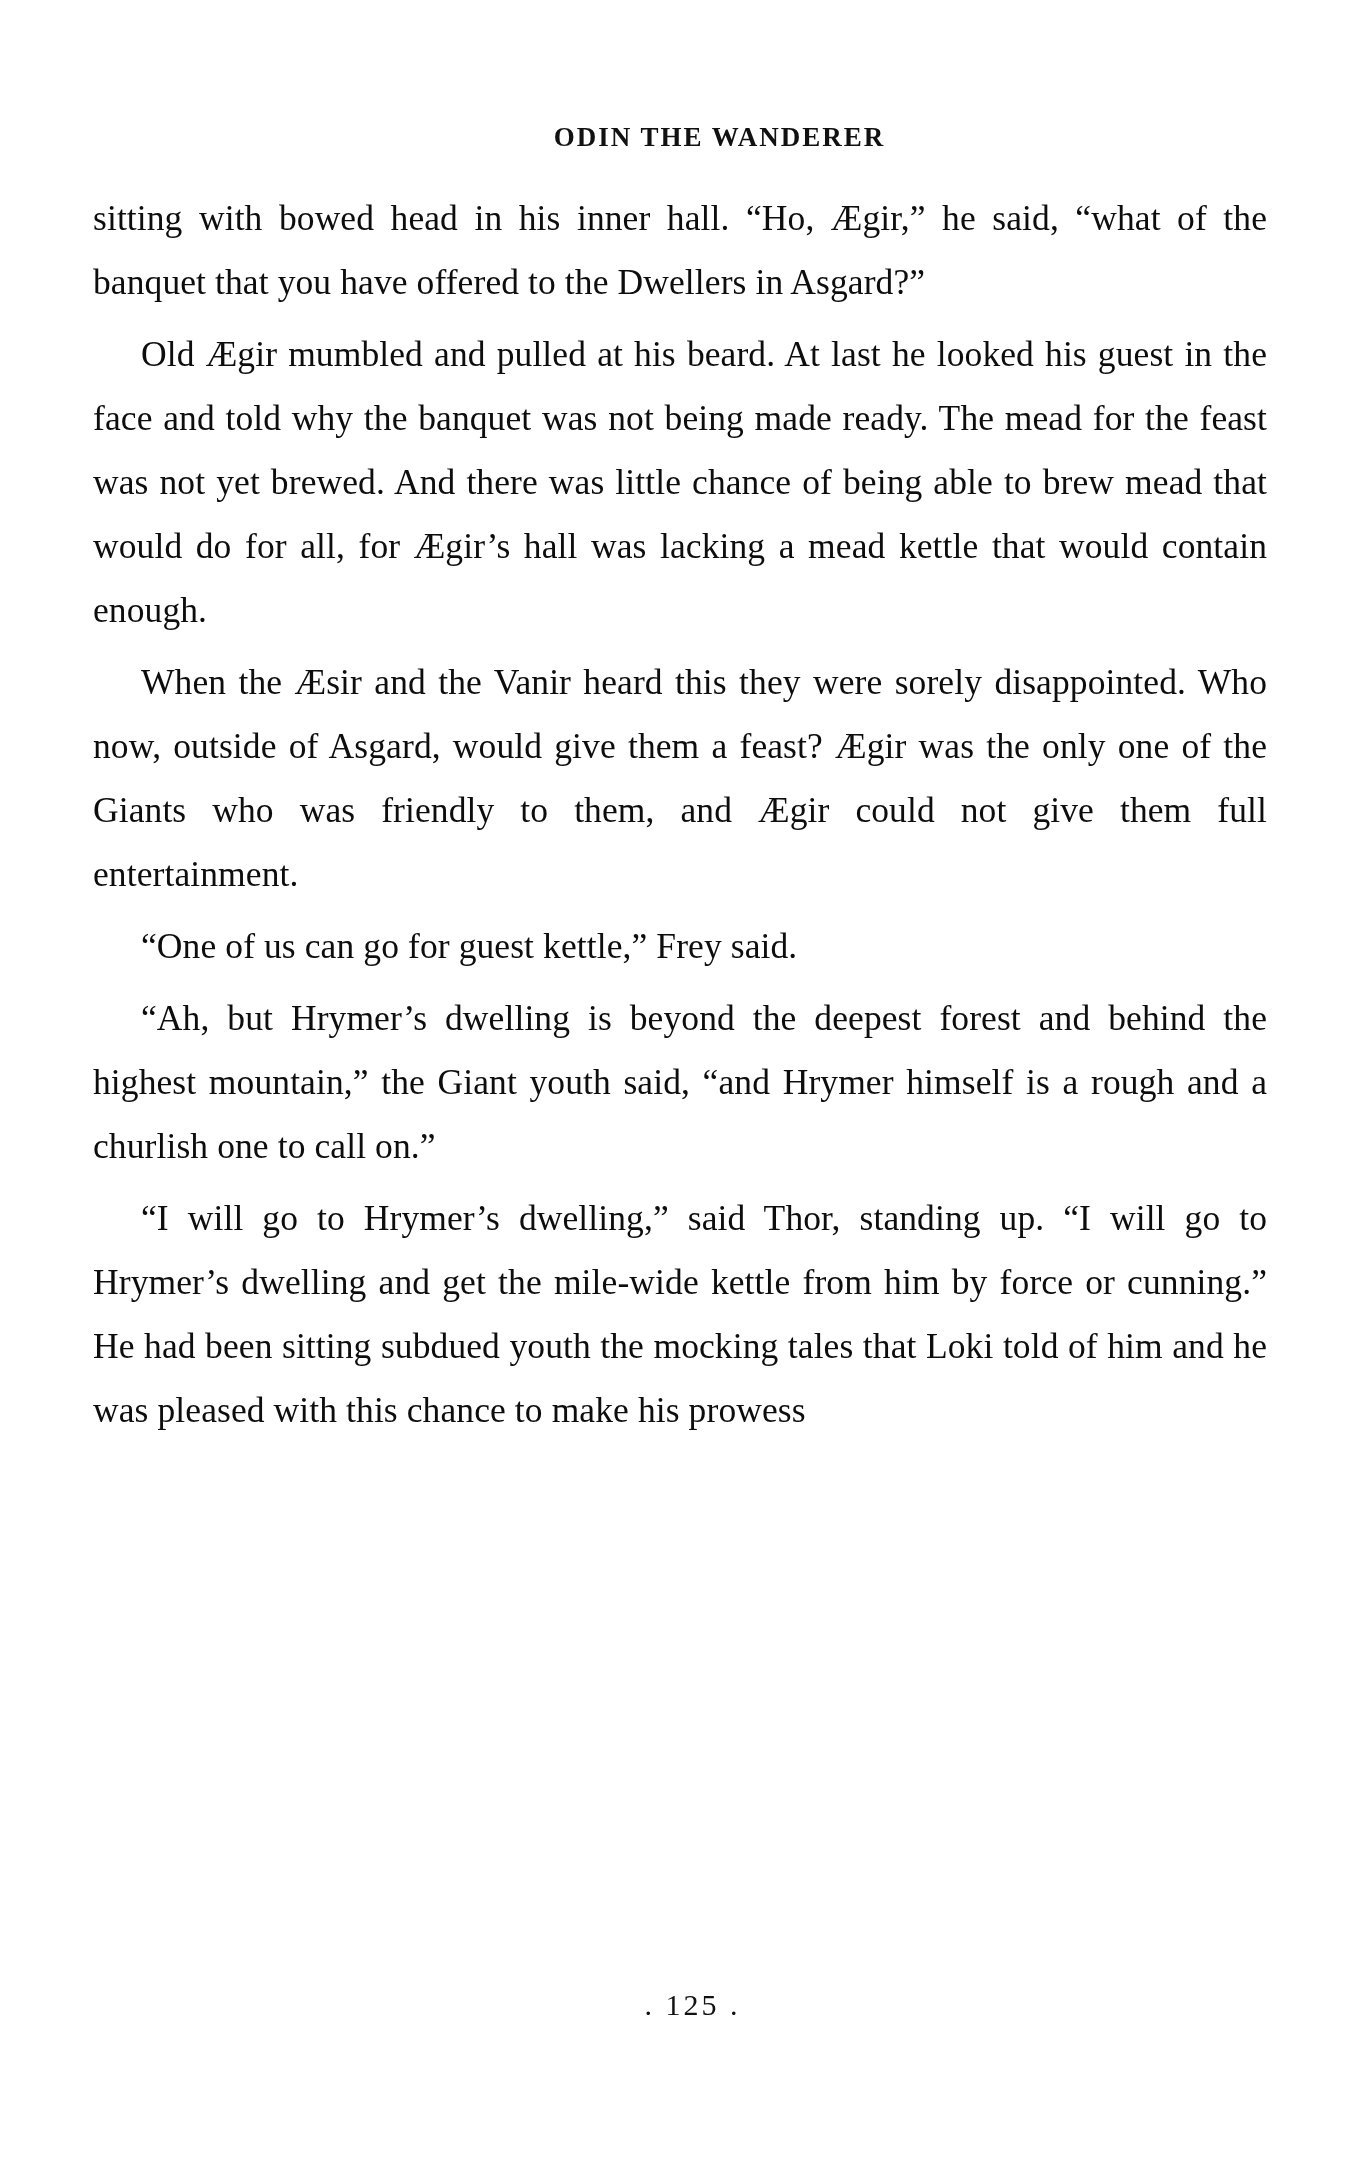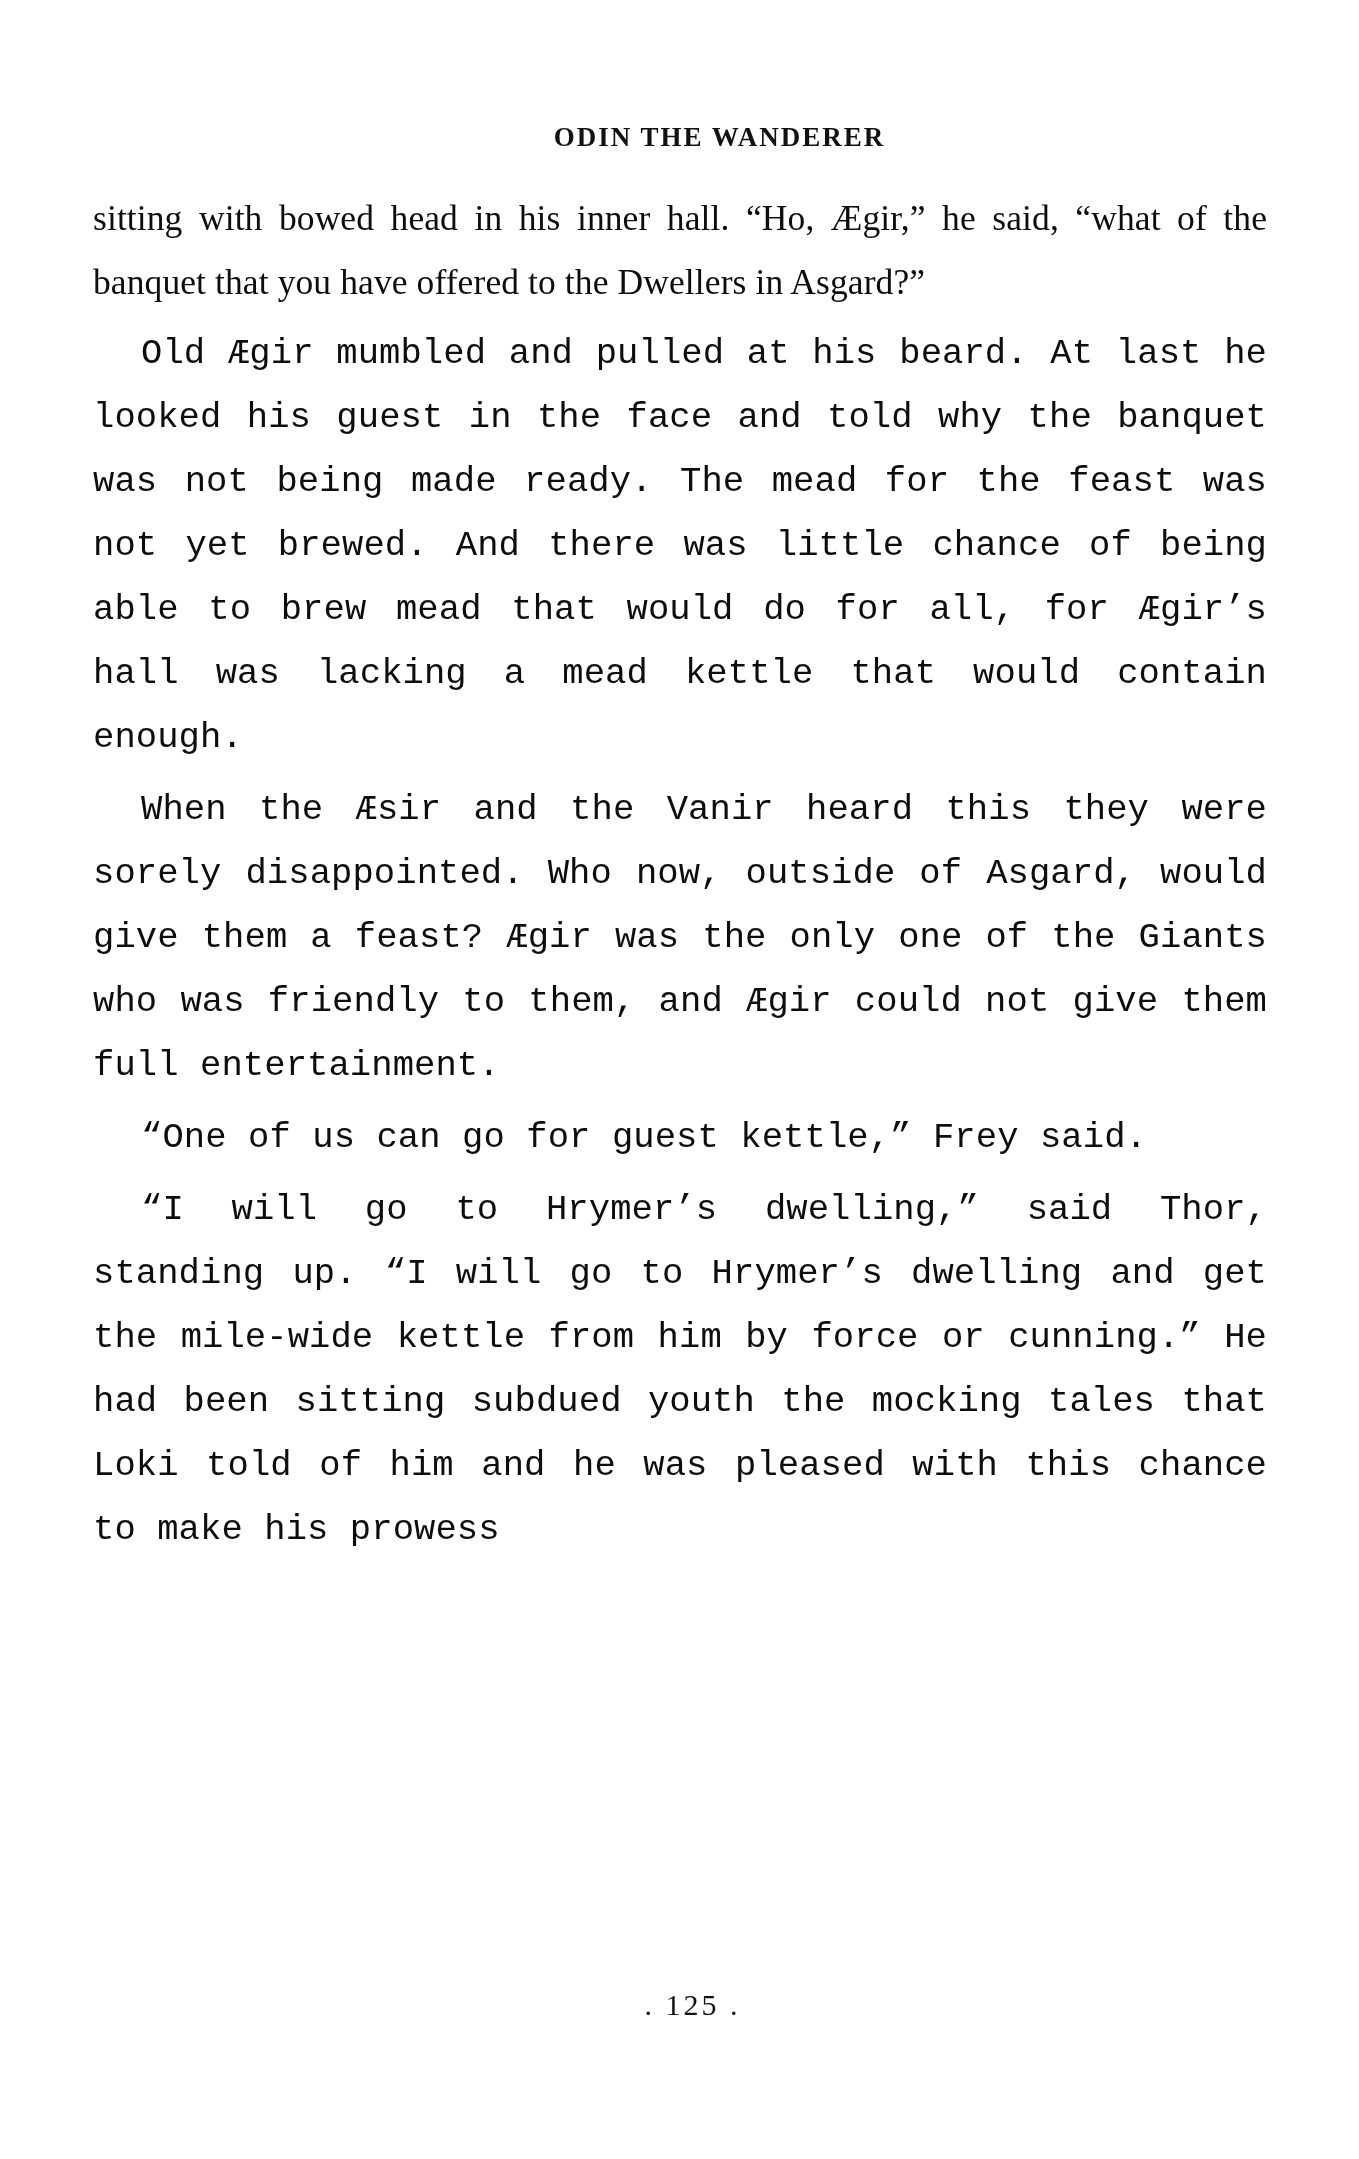--- a/index.html
+++ b/index.html
@@ -44,21 +44,20 @@
     margin: 8px;
     font-size: 35.5px;
     line-height: 64px;
     text-align: justify;
     text-justify: inter-word;
     letter-spacing: 0.1px;
     color: #0d0d0d;
   }
   p.para.indent {
     text-indent: 48px;
-    font-family: Liberation Mono, monospace;
   }
   p.para:last-child {
     text-align: justify;
   }
   .folio {
     position: absolute;
     bottom: 137px;
     left: 13px;
     width: 100%;
     text-align: center;
@@ -72,18 +71,19 @@
 
 <div class="page">
 
   <div class="running-head">ODIN THE WANDERER</div>
 
   <div class="text-block">
     <p class="para">sitting with bowed head in his inner hall. “Ho, Ægir,” he said, “what of the banquet that you have offered to the Dwellers in Asgard?”</p>
     <p class="para indent">Old Ægir mumbled and pulled at his beard. At last he looked his guest in the face and told why the banquet was not being made ready. The mead for the feast was not yet brewed. And there was little chance of being able to brew mead that would do for all, for Ægir’s hall was lacking a mead kettle that would contain enough.</p>
     <p class="para indent">When the Æsir and the Vanir heard this they were sorely disappointed. Who now, outside of Asgard, would give them a feast? Ægir was the only one of the Giants who was friendly to them, and Ægir could not give them full entertainment.</p>
     <p class="para indent">“One of us can go for guest kettle,” Frey said.</p>
+    <p class="para indent">“Ah, but Hrymer’s dwelling is beyond the deepest forest and behind the highest mountain,” the Giant youth said, “and Hrymer himself is a rough and a churlish one to call on.”</p>
     <p class="para indent">“I will go to Hrymer’s dwelling,” said Thor, standing up. “I will go to Hrymer’s dwelling and get the mile-wide kettle from him by force or cunning.” He had been sitting subdued youth the mocking tales that Loki told of him and he was pleased with this chance to make his prowess</p>
   </div>
 
   <div class="folio">. 125 .</div>
 
 </div>
 
 </body></html>

